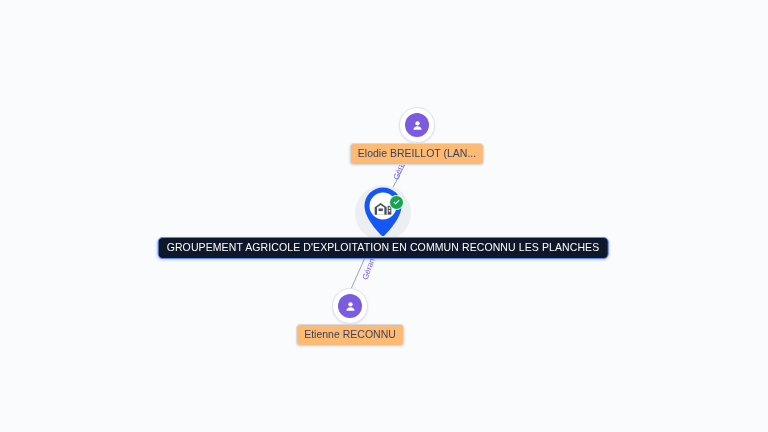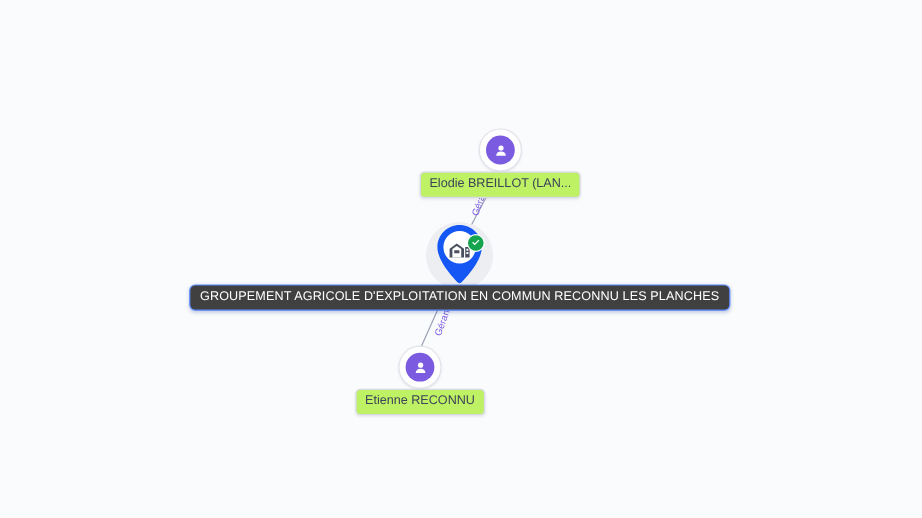--- a/index.html
+++ b/index.html
@@ -57,21 +57,21 @@
     align-items: center;
     justify-content: center;
   }
   .person-glyph {
     display: block;
   }
   .person-label {
     position: absolute;
     top: 18px;
     transform: translateX(-50%);
-    background: #bef264;
+    background: #fdba74;
     border: 1px solid #d6d9e3;
     border-radius: 4px;
     color: #3d4358;
     font-size: 10.5px;
     line-height: 13px;
     padding: 3px 7px 4px 7px;
     white-space: nowrap;
     box-shadow: 0 1px 2px rgba(30,40,80,.09);
   }
 
@@ -108,21 +108,21 @@
     border: 1.5px solid #ffffff;
     box-sizing: border-box;
     display: flex;
     align-items: center;
     justify-content: center;
   }
   .company-label {
     position: absolute;
     top: 25px;
     transform: translateX(-50%);
-    background: #404040;
+    background: #0f172a;
     border: 1.5px solid #5d8bff;
     border-radius: 5px;
     color: #ffffff;
     font-size: 10.5px;
     letter-spacing: .1px;
     line-height: 13px;
     padding: 3px 8px 4px 8px;
     white-space: nowrap;
     box-shadow: 0 1px 3px rgba(20,50,140,.22);
   }

